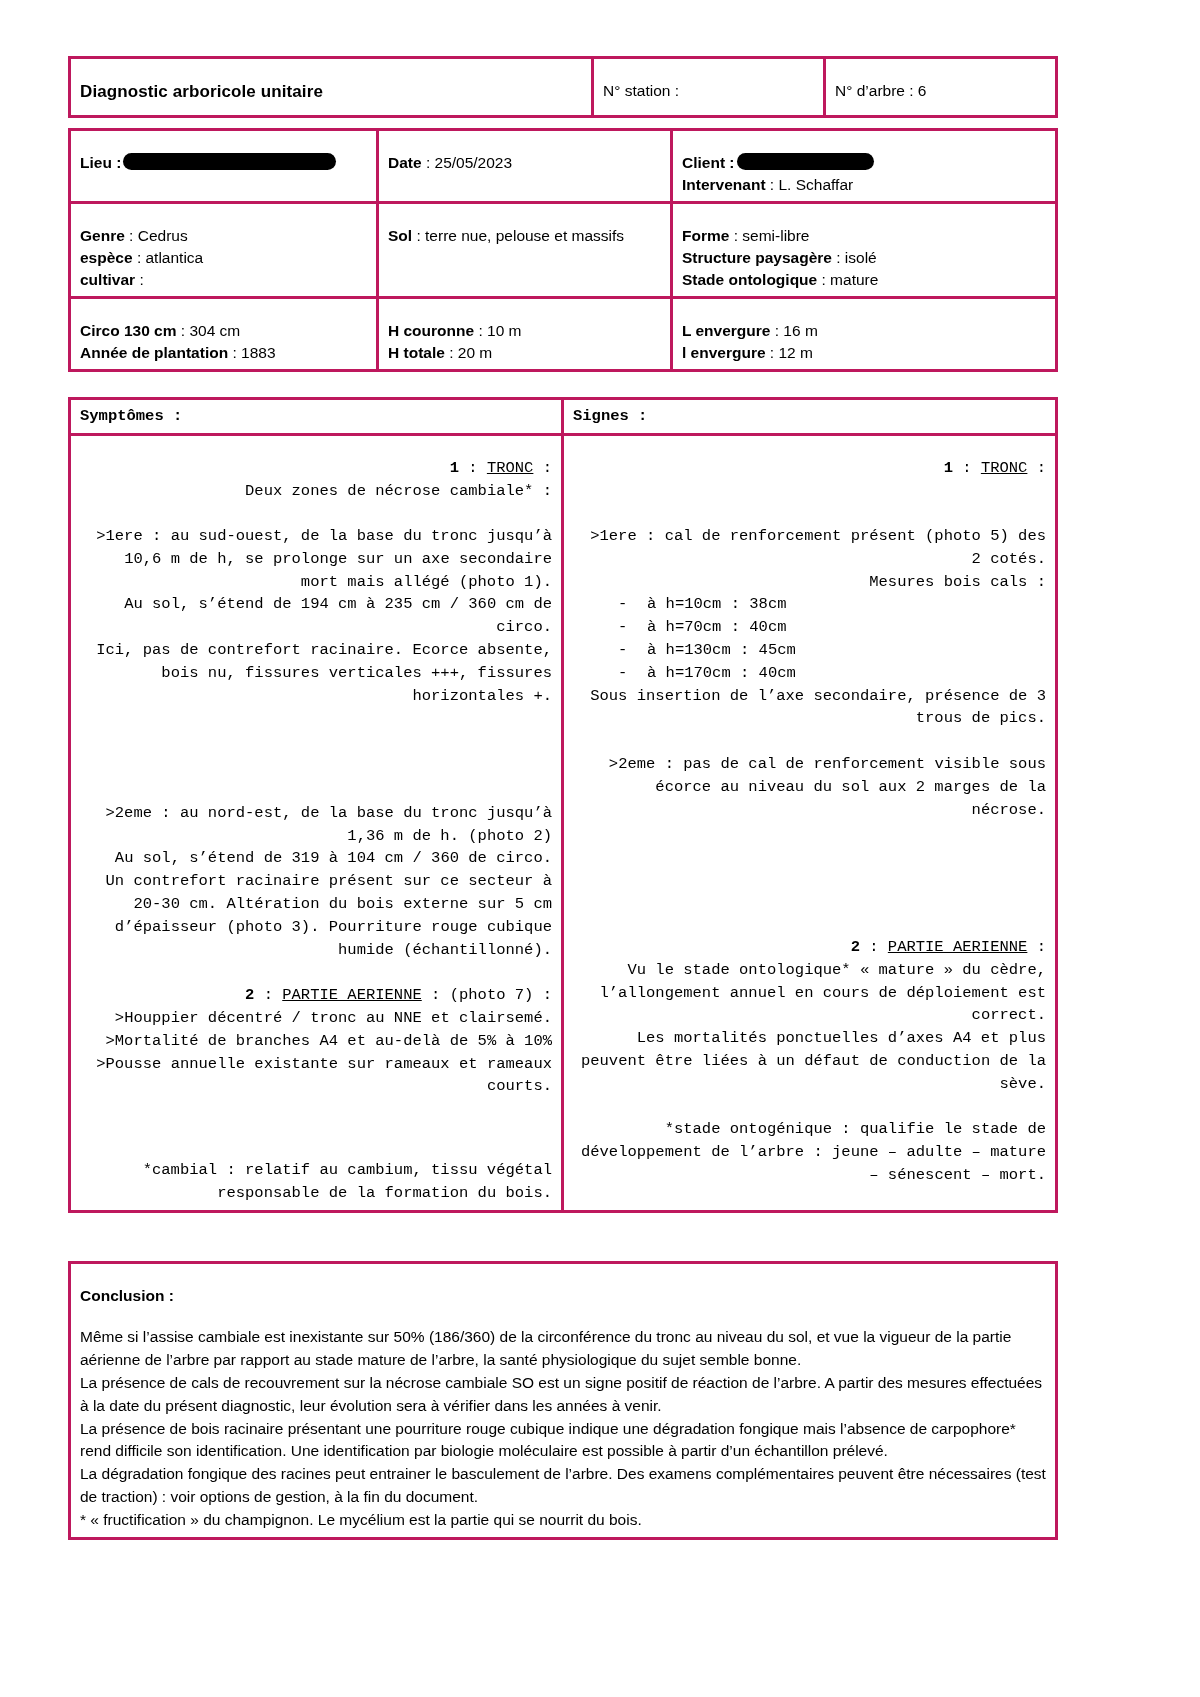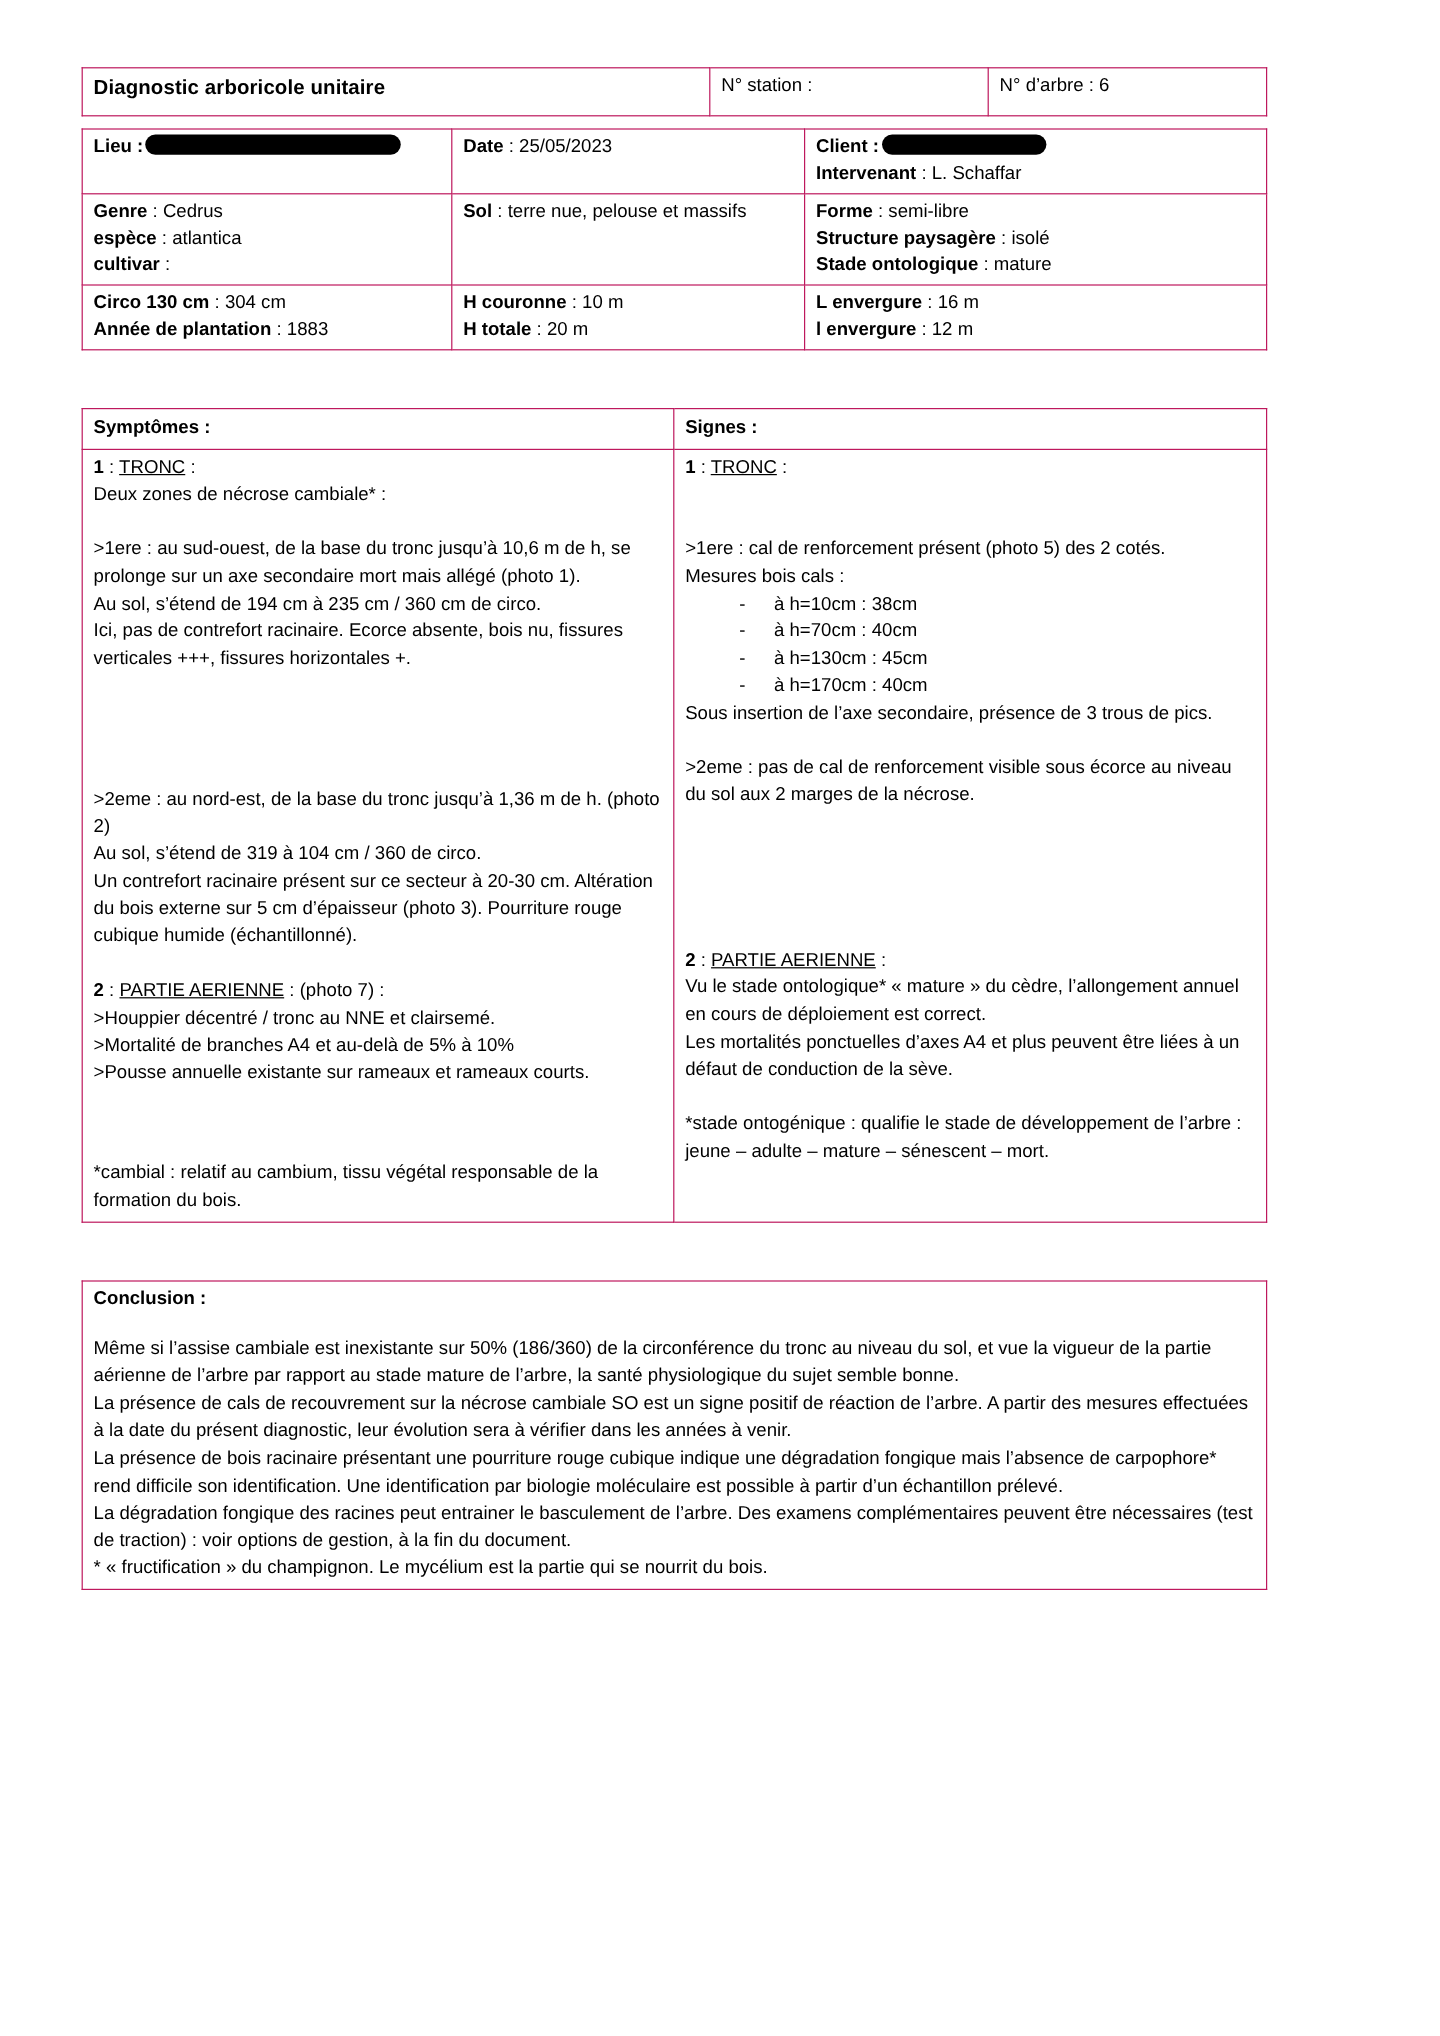--- a/index.html
+++ b/index.html
@@ -21,23 +21,23 @@
 
   
   table.doc{
     border-collapse:collapse;
     table-layout:fixed;
     width:987px;
     font-size:15.5px;
     line-height:1.42;
   }
   table.doc td{
-    border:1px solid #be185d;
+    border:3px solid #be185d;
     vertical-align:top;
-    padding:4px 9px 5px 9px;
+    padding:21px 9px 5px 9px;
   }
   b, .b{font-weight:bold;}
   u, .u{text-decoration:underline;}
 
   
   .title-table{margin-bottom:10px;}
   .title-table td{height:30px;vertical-align:middle;padding-top:5px;padding-bottom:6px;}
   .doc-title{font-weight:bold;font-size:17px;letter-spacing:.1px;}
 
   .ident-table td{padding-top:5px;padding-bottom:5px;}
@@ -50,25 +50,25 @@
     height:15px;
     background:#000;
     border-radius:9px;
     vertical-align:-2px;
     margin-left:2px;
   }
   .redact.lieu{width:213px;height:17px;border-radius:10px;}
   .redact.client{width:137px;height:17px;border-radius:10px;}
 
   
-  .sym-wrap{margin-top:48px;}
+  .sym-wrap{margin-top:25px;font-family:Liberation Mono, monospace;}
   .sym-table{font-size:15.5px;}
   .sym-table td{padding:3px 10px 4px 10px;line-height:1.47;}
   .sym-table .hdrcell{font-weight:bold;padding-top:5px;padding-bottom:5px;}
-  .blk{margin:0 0 0 0;}
+  .blk{margin:0 0 0 0;text-align:right;}
   .gap{height:1.47em;}
   ul.meas{
     list-style:none;
     margin:0;
     padding:0 0 0 0;
   }
   ul.meas li{
     position:relative;
     padding-left:74px;
     line-height:1.47;

